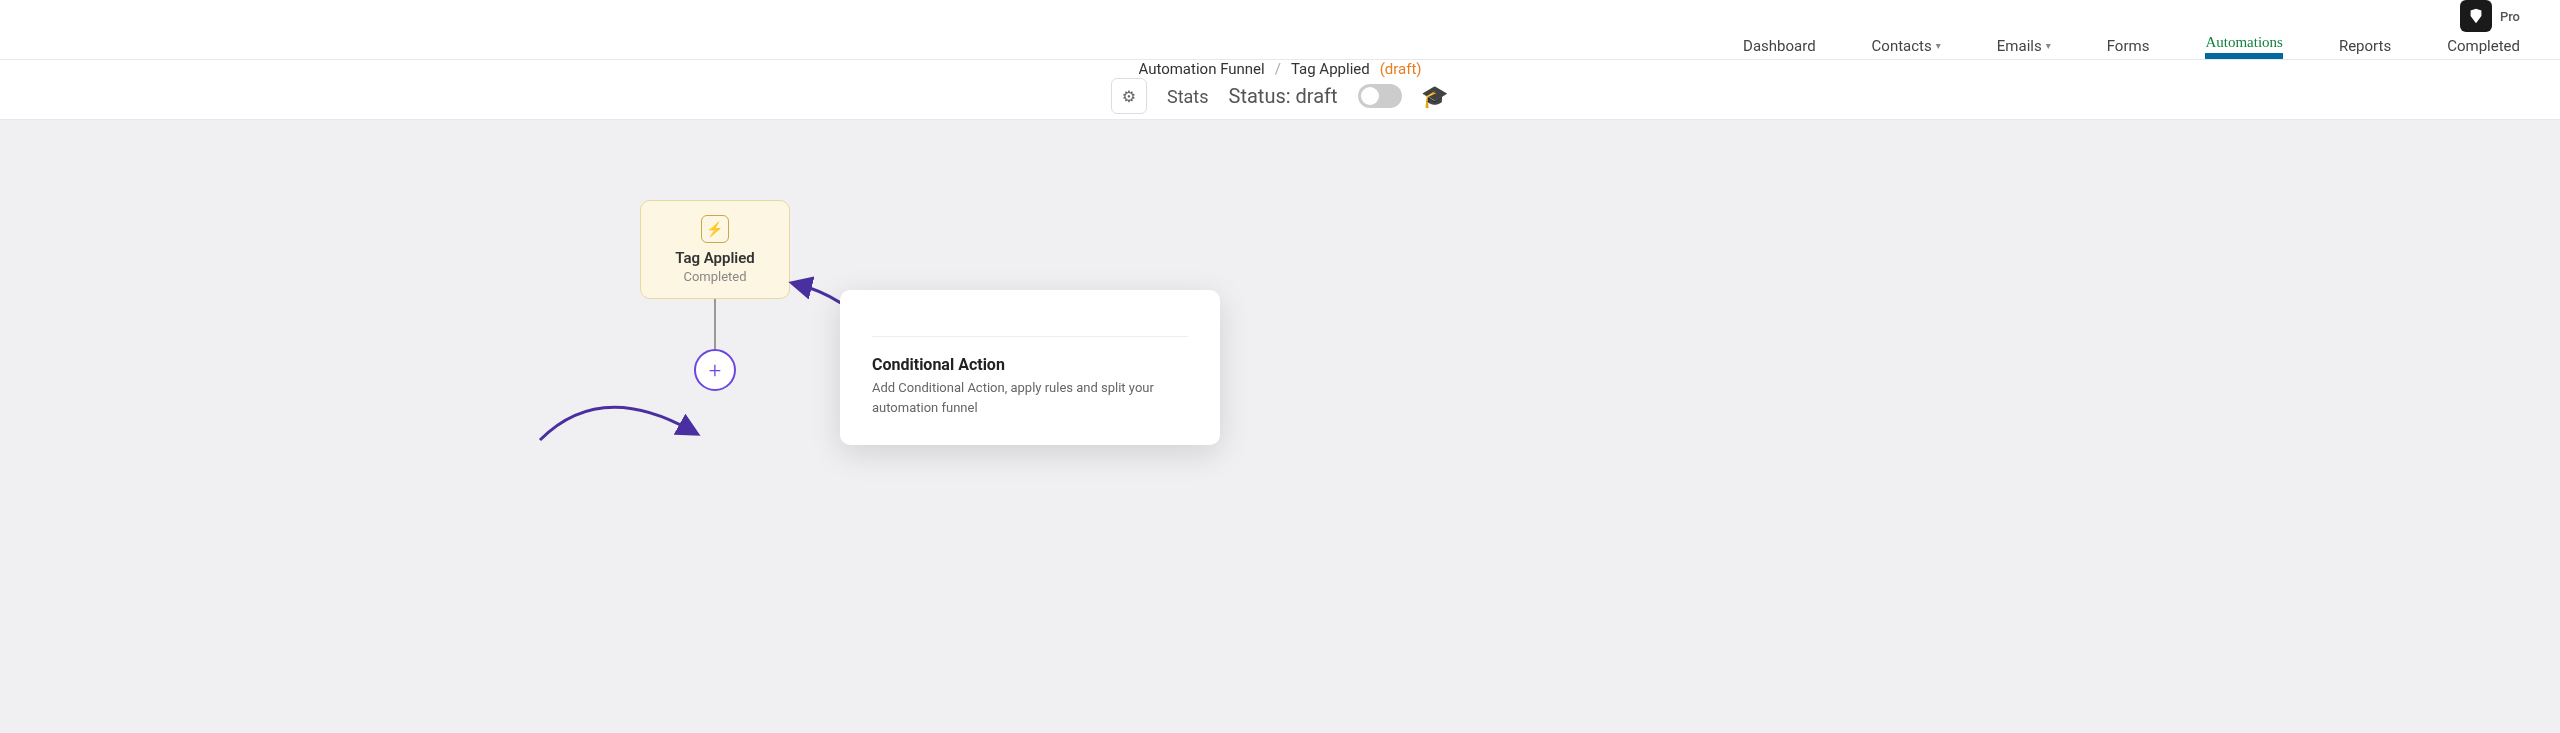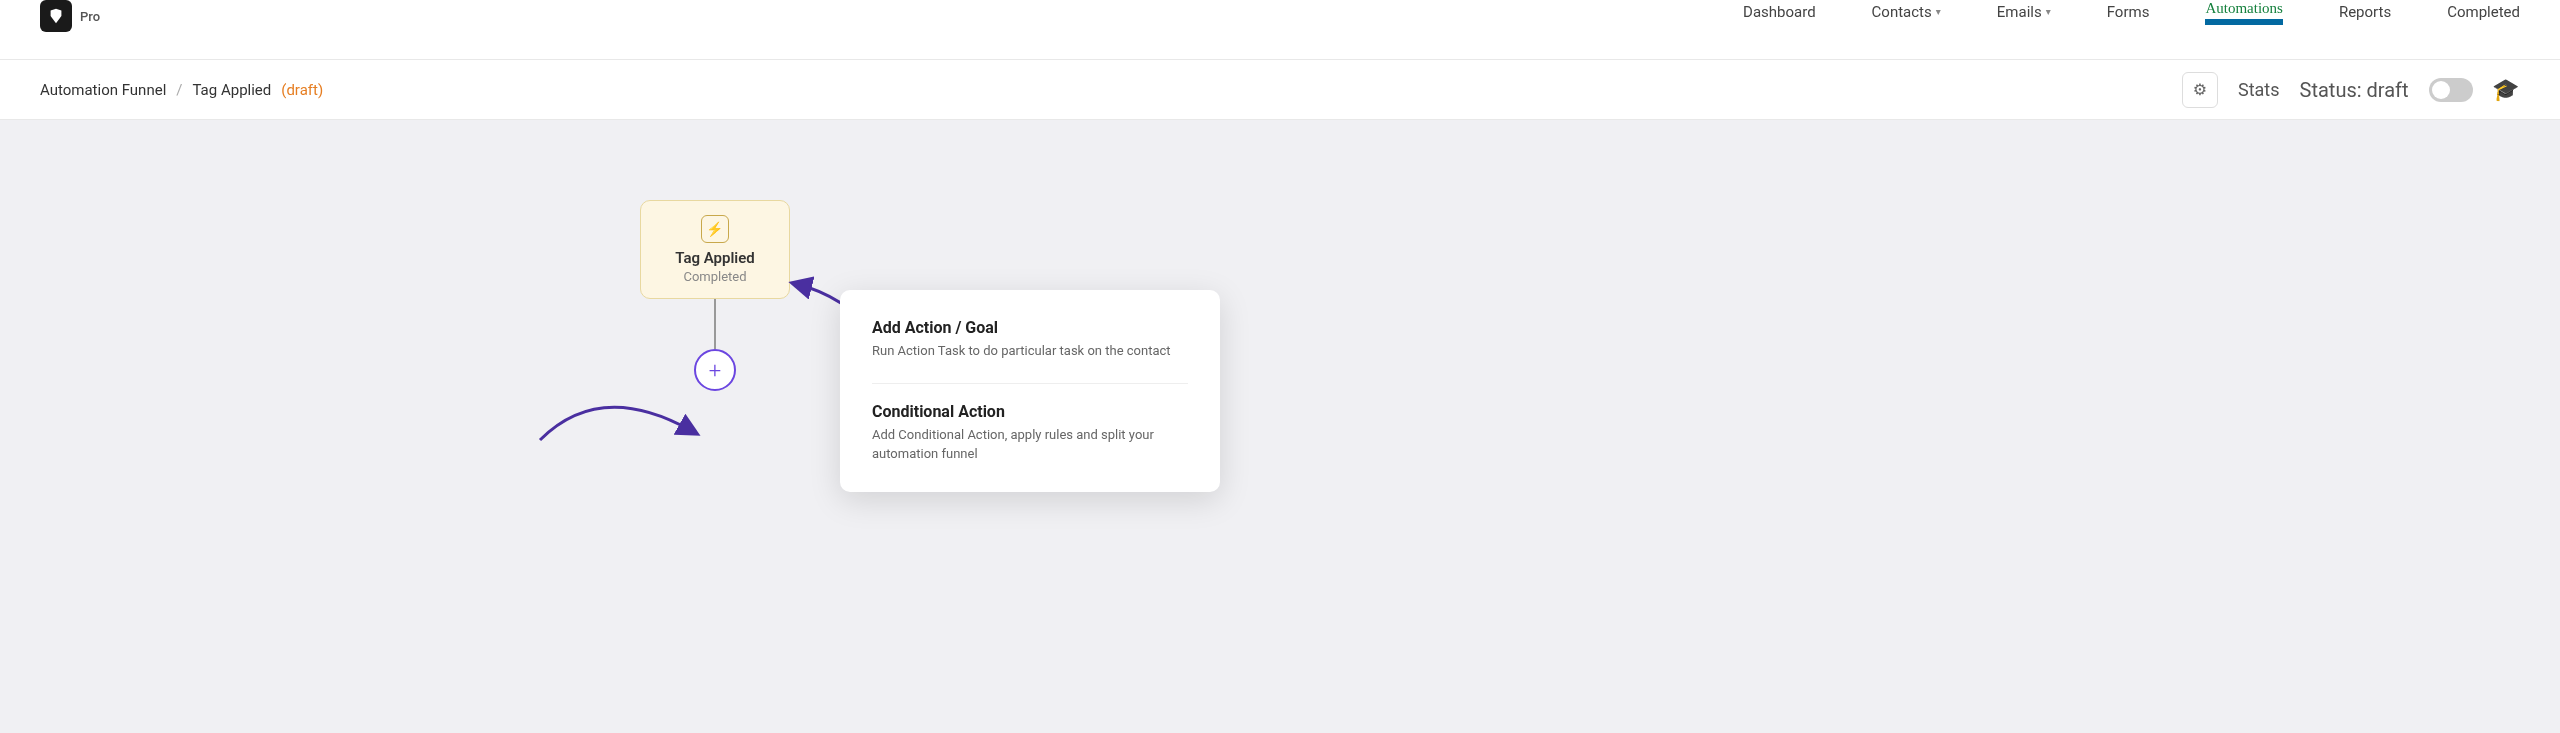--- a/index.html
+++ b/index.html
@@ -7,26 +7,27 @@
       font-family: -apple-system, BlinkMacSystemFont, 'Segoe UI', Roboto, sans-serif;
       background: #f4f4f6;
       width: 2560px;
       height: 733px;
       overflow: hidden;
     }
 
     
     .header {
       display: flex;
-      align-items: flex-start;
+      align-items: flex-end;
       justify-content: space-between;
       background: #fff;
       height: 60px;
       padding: 0 40px;
       border-bottom: 1px solid #e8e8e8;
+      flex-direction: column;
     }
     .logo-area {
       display: flex;
       align-items: center;
       gap: 8px;
     }
     .logo-icon {
       width: 32px;
       height: 32px;
       background: #1a1a1a;
@@ -67,25 +68,26 @@
     }
     .nav-item .chevron {
       font-size: 10px;
       color: #888;
     }
 
     
     .subheader {
       display: flex;
       align-items: center;
-      justify-content: space-between;
+      justify-content: flex-start;
       background: #fff;
       height: 60px;
       padding: 0 40px;
       border-bottom: 1px solid #e8e8e8;
+      flex-direction: column;
     }
     .breadcrumb {
       display: flex;
       align-items: center;
       gap: 10px;
       font-size: 15px;
       color: #333;
     }
     .breadcrumb-sep {
       color: #aaa;
@@ -348,24 +350,20 @@
   <svg class="arrow-annotation" style="position:absolute;left:780px;top:145px;width:120px;height:80px;" viewBox="0 0 120 80">
     <defs>
       <marker id="arrowhead2" markerWidth="8" markerHeight="8" refX="4" refY="4" orient="auto">
         <path d="M0,0 L8,4 L0,8 Z" fill="#4a2fa0"></path>
       </marker>
     </defs>
     <path d="M100,70 Q60,30 20,20" stroke="#4a2fa0" stroke-width="3" fill="none" marker-end="url(#arrowhead2)"></path>
   </svg>
 
   <div class="popup-menu">
-    <div class="popup-item">
-      <div class="popup-item-title">Add Action / Goal</div>
-      <div class="popup-item-desc">Run Action Task to do particular task on the contact</div>
-    </div>
     <hr class="popup-divider">
     <div class="popup-item">
       <div class="popup-item-title">Conditional Action</div>
       <div class="popup-item-desc">Add Conditional Action, apply rules and split your automation funnel</div>
     </div>
   </div>
 
 </main>
 
 </body></html>

